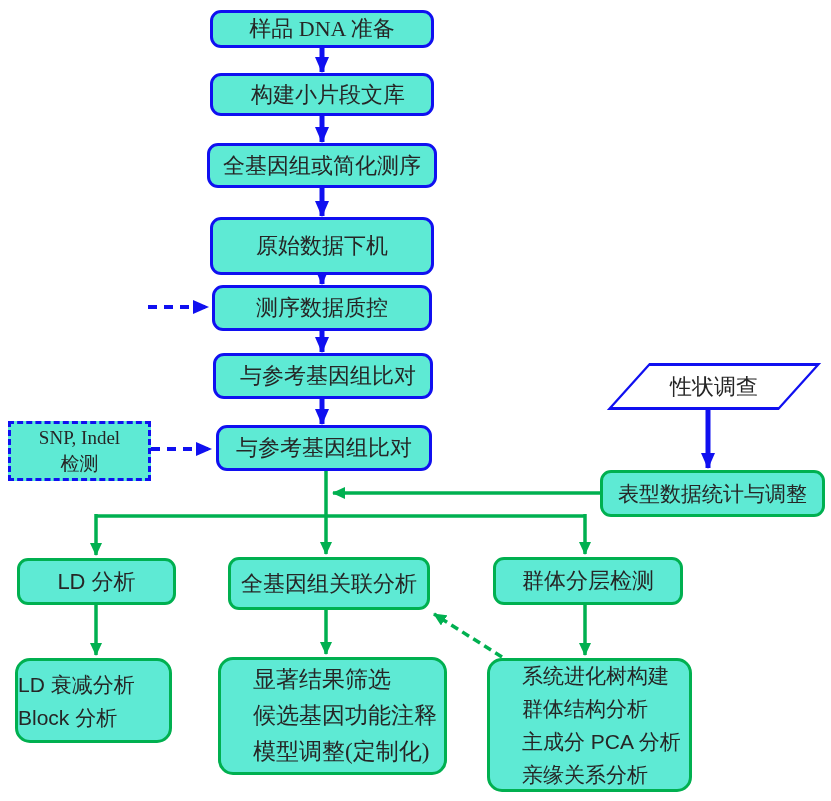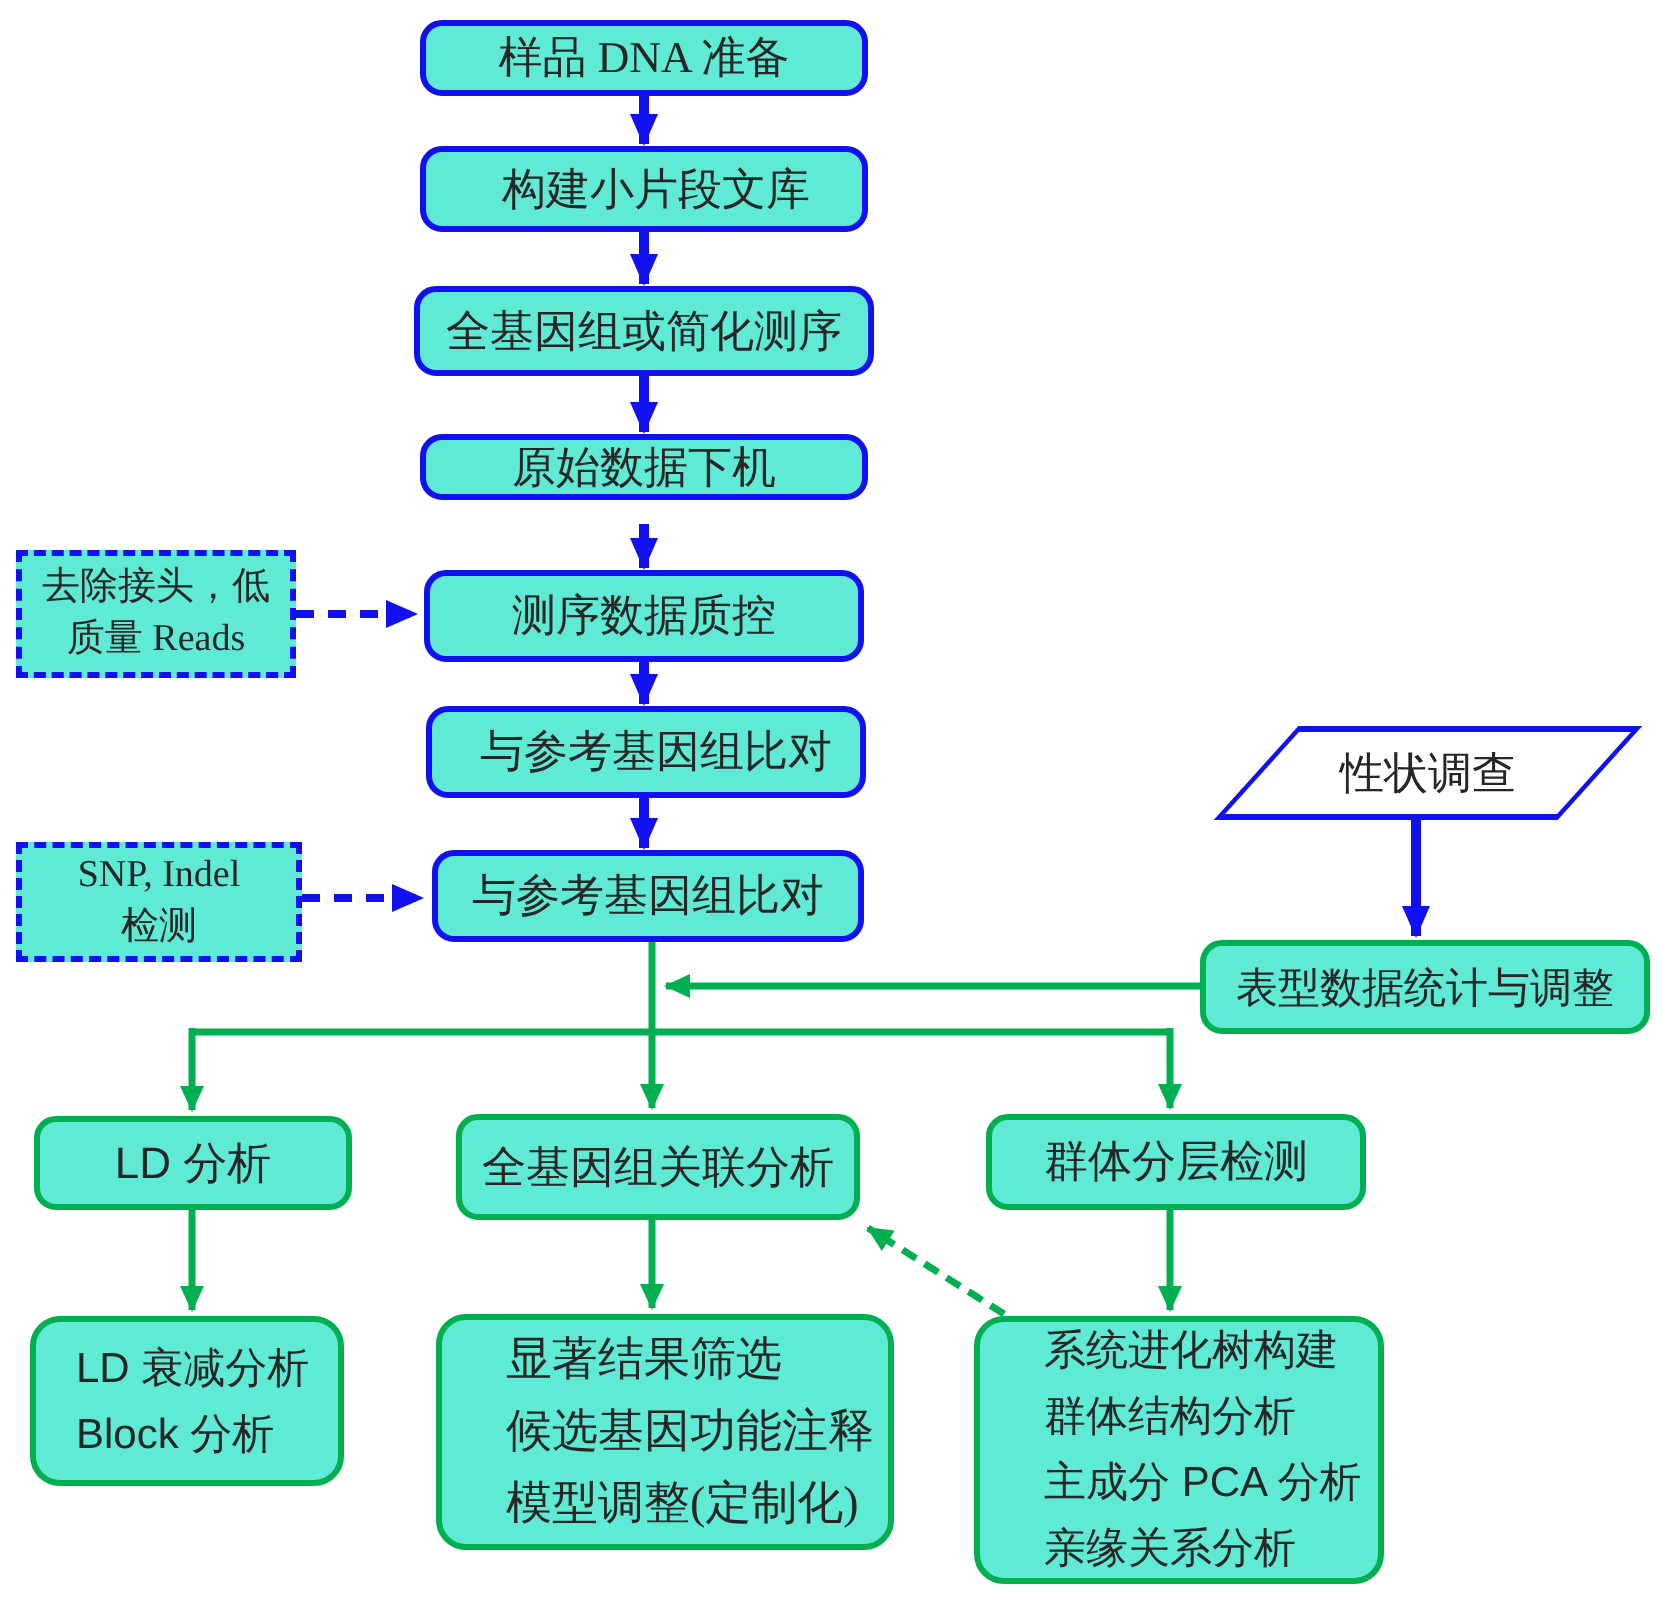--- a/index.html
+++ b/index.html
@@ -117,37 +117,33 @@
 
   <div class="node blue-box" style="left:210px; top:10px;  width:224px; height:38px;">
       <span>样品 DNA 准备</span>
     </div>
   <div class="node blue-box" style="left:210px; top:73px;  width:224px; height:43px;padding-left:12px;">
       <span>构建小片段文库</span>
     </div>
   <div class="node blue-box" style="left:207px; top:143px; width:230px; height:45px;">
       <span>全基因组或简化测序</span>
     </div>
-  <div class="node blue-box" style="left:210px; top:217px; width:224px; height:33px;">
+  <div class="node blue-box" style="left:210px; top:217px; width:224px; height:58px;">
       <span>原始数据下机</span>
     </div>
   <div class="node blue-box" style="left:212px; top:285px; width:220px; height:46px;">
       <span>测序数据质控</span>
     </div>
   <div class="node blue-box" style="left:213px; top:353px; width:220px; height:46px;padding-left:10px;">
       <span>与参考基因组比对</span>
     </div>
   <div class="node blue-box" style="left:216px; top:425px; width:216px; height:46px;">
       <span>与参考基因组比对</span>
     </div>
 
-  <div class="node blue-dashed" style="left:8px; top:275px; width:140px; height:64px;">
-    <div>去除接头，低</div>
-    <div>质量 Reads</div>
-  </div>
   <div class="node blue-dashed" style="left:8px; top:421px; width:143px; height:60px;">
     <div>SNP, Indel</div>
     <div>检测</div>
   </div>
 
   <div class="para-shape" style="left:628px; top:363px; width:172px; height:47px;"></div>
   <div class="para-label" style="left:608px; top:363px; width:212px; height:47px;">
     <span>性状调查</span>
   </div>
 
@@ -158,21 +154,21 @@
   <div class="node green-box sans" style="left:17px;  top:558px; width:159px; height:47px;">
       <span>LD 分析</span>
     </div>
   <div class="node green-box" style="left:228px; top:557px; width:202px; height:53px;">
       <span>全基因组关联分析</span>
     </div>
   <div class="node green-box" style="left:493px; top:557px; width:190px; height:48px;">
       <span>群体分层检测</span>
     </div>
 
-  <div class="node green-list sans" style="left:15px; top:658px; width:157px; height:85px; padding-left:20px; font-size:21px; line-height:33px;">
+  <div class="node green-list sans" style="left:15px; top:658px; width:157px; height:85px; font-size:21px; line-height:33px;">
     <div>LD 衰减分析</div>
     <div>Block 分析</div>
   </div>
   <div class="node green-list" style="left:218px; top:657px; width:229px; height:118px; padding-left:32px; font-size:23px; line-height:36px;">
     <div>显著结果筛选</div>
     <div>候选基因功能注释</div>
     <div>模型调整(定制化)</div>
   </div>
   <div class="node green-list sans" style="left:487px; top:658px; width:205px; height:134px; padding-left:32px; font-size:21px; line-height:33px;">
     <div>系统进化树构建</div>

